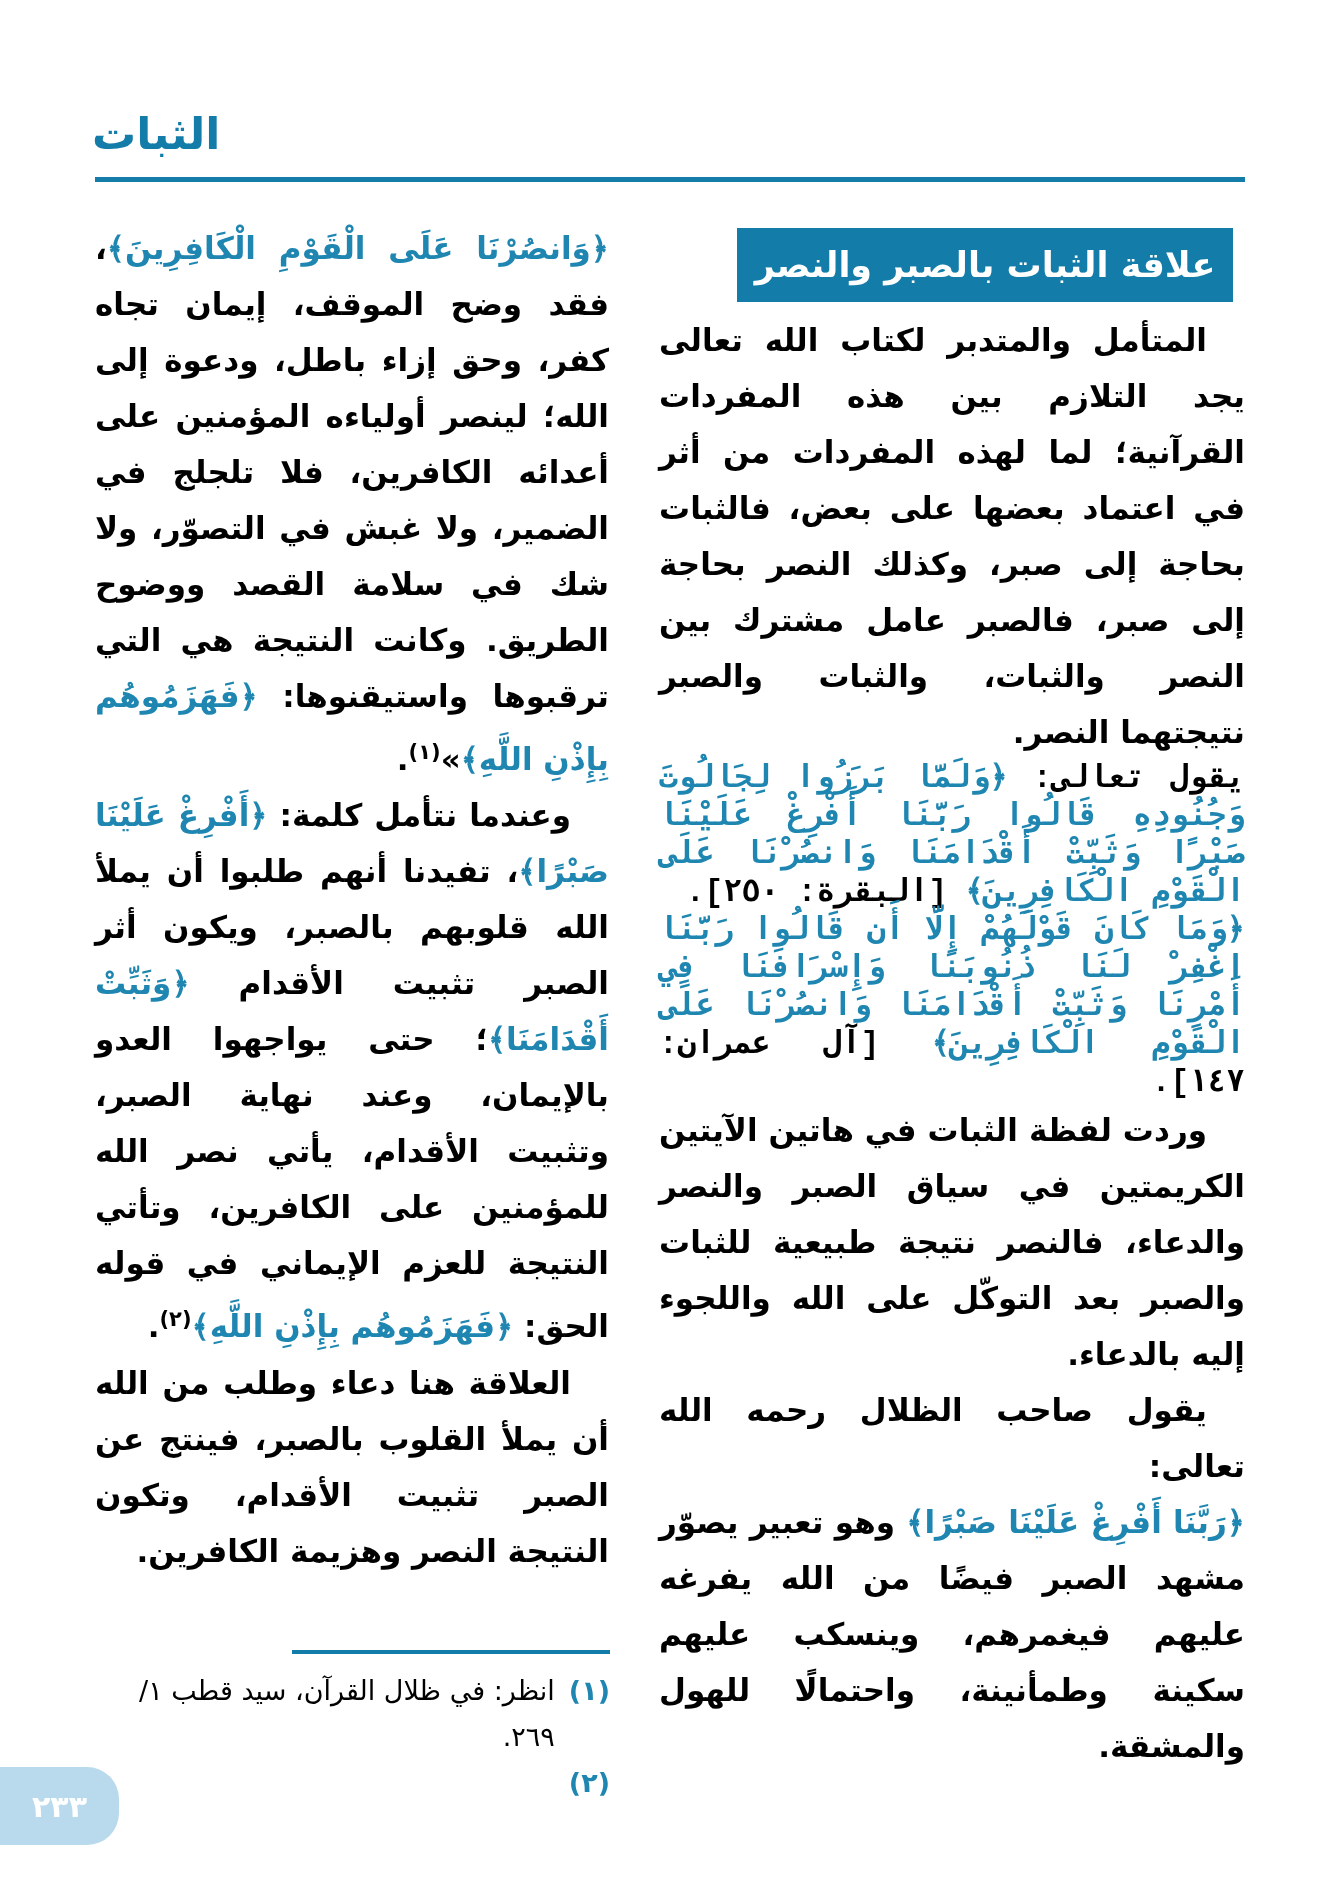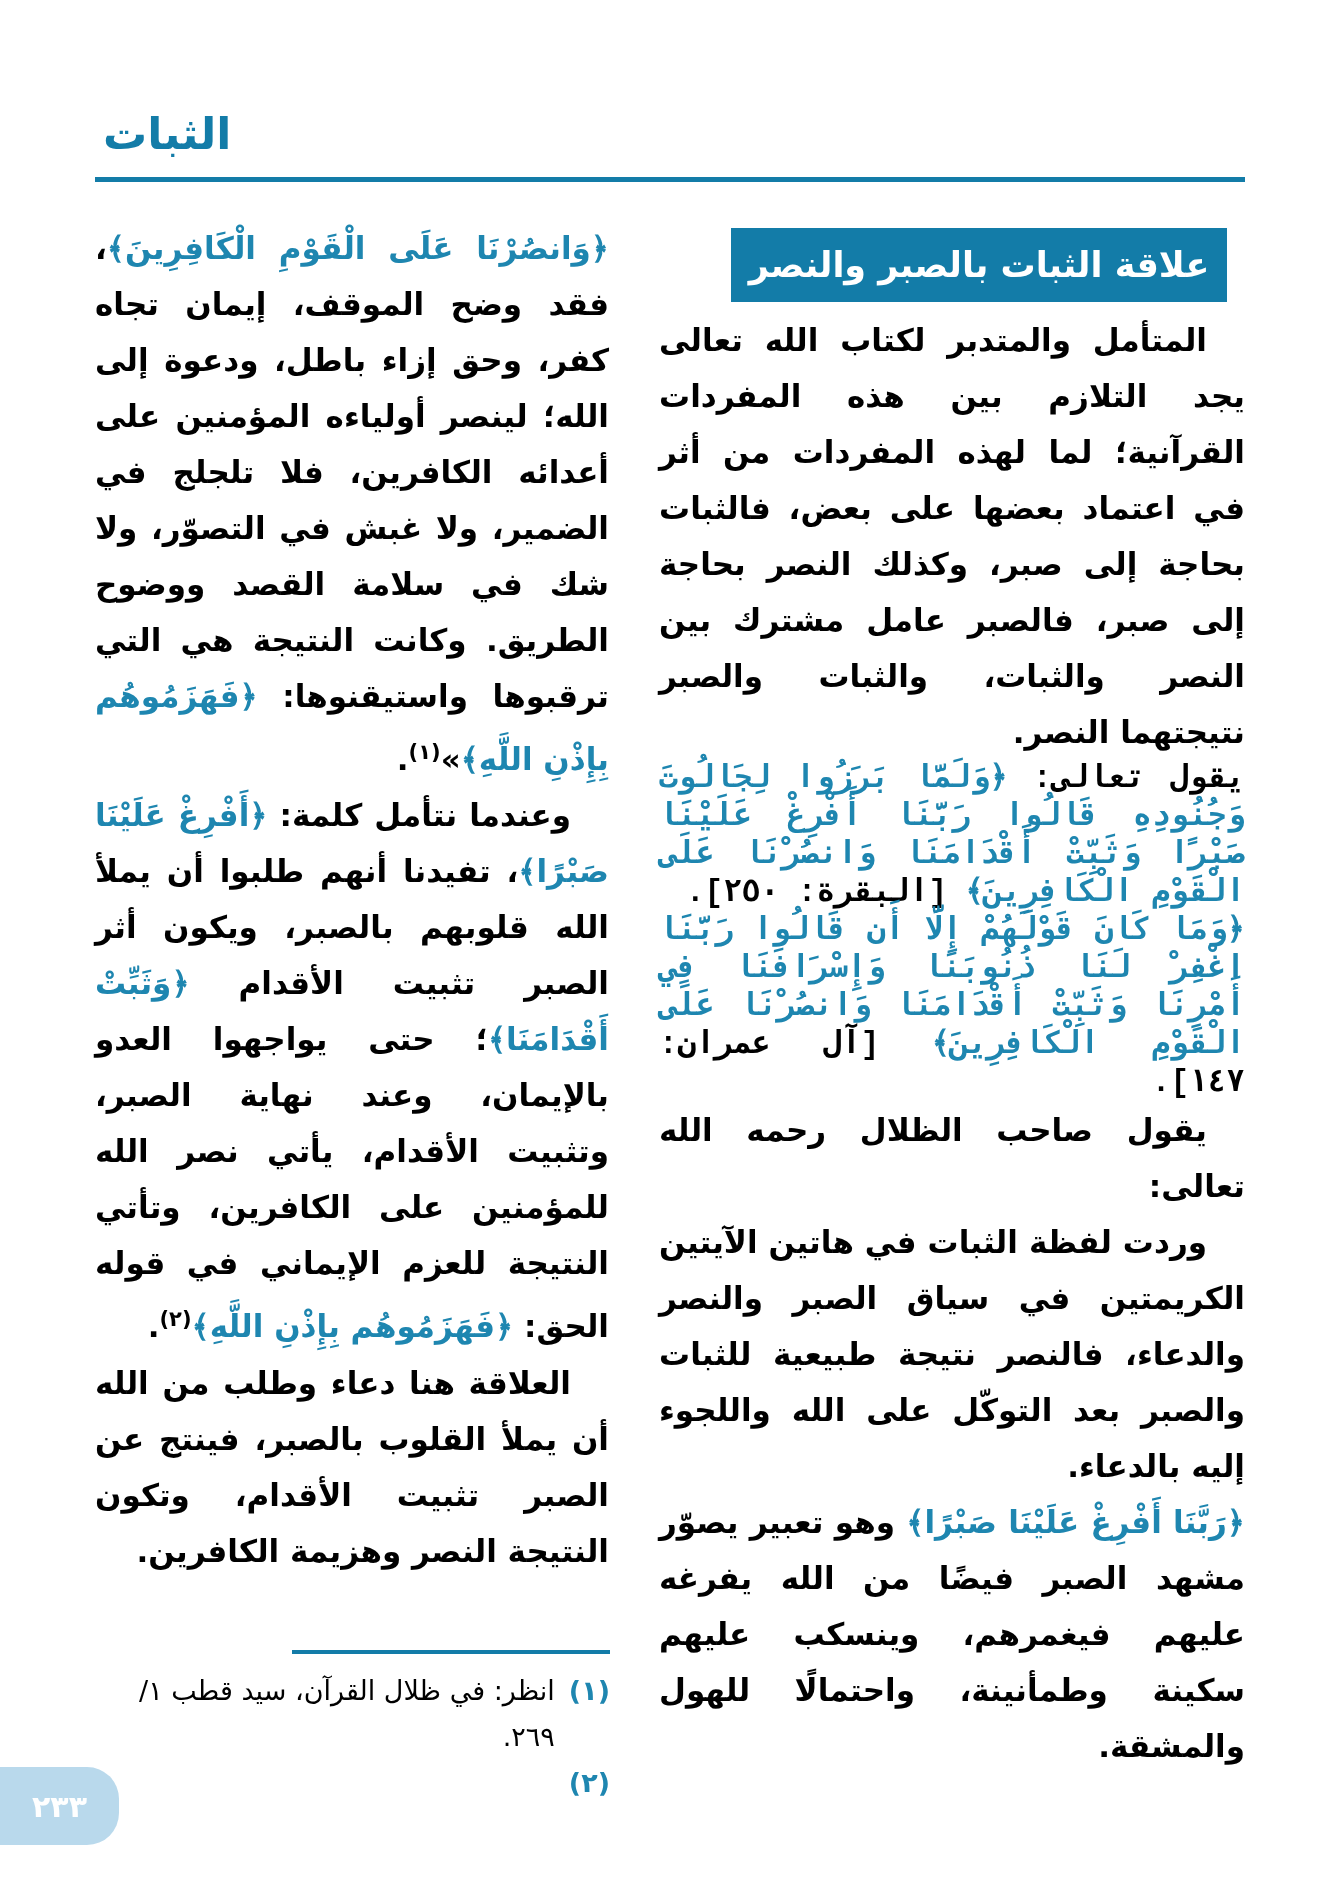--- a/index.html
+++ b/index.html
@@ -12,36 +12,36 @@
   *{margin:0;padding:0;box-sizing:border-box;}
   html,body{background:#ffffff;}
   body{
     width:1339px;height:1890px;position:relative;overflow:hidden;
     font-family:"DejaVu Sans",sans-serif;color:var(--ink);
   }
   .page{position:absolute;inset:0;direction:rtl;}
 
   
   .header-word{
-    position:absolute;left:103px;top:108px;
+    position:absolute;left:92px;top:108px;
     font-size:44px;font-weight:700;color:var(--accent);
     direction:rtl;
   }
   .header-rule{
     position:absolute;left:95px;right:94px;top:177px;height:5px;
     background:var(--accent);
   }
 
   
   .col{position:absolute;direction:rtl;text-align:justify;text-justify:inter-word;}
   .col-right{top:228px;right:94px;width:586px;}
   .col-left{top:220px;left:95px;width:514px;}
 
   .section-box{
-    width:496px;height:74px;margin-left:auto;margin-right:18px;
+    width:496px;height:74px;margin-left:auto;margin-right:12px;
     margin-bottom:10px;
     background:var(--accent);color:#ffffff;
     display:flex;align-items:center;justify-content:center;
   }
   .section-box span{font-size:35px;font-weight:700;}
 
   .para{
     font-size:31px;font-weight:700;line-height:56px;
     text-indent:38px;color:var(--ink);
   }
@@ -87,22 +87,22 @@
   <div class="header-word">الثبات</div>
   <div class="header-rule"></div>
 
   <div class="col col-right">
     <div class="section-box">
       <span>علاقة الثبات بالصبر والنصر</span>
     </div>
     <p class="para"><span class="seg-normal">المتأمل والمتدبر لكتاب الله تعالى يجد التلازم بين هذه المفردات القرآنية؛ لما لهذه المفردات من أثر في اعتماد بعضها على بعض، فالثبات بحاجة إلى صبر، وكذلك النصر بحاجة إلى صبر، فالصبر عامل مشترك بين النصر والثبات، والثبات والصبر نتيجتهما النصر.</span></p>
     <p class="para quran-para no-indent"><span class="seg-normal">يقول تعالى: </span><span class="seg-quran">﴿وَلَمَّا بَرَزُوا لِجَالُوتَ وَجُنُودِهِ قَالُوا رَبَّنَا أَفْرِغْ عَلَيْنَا صَبْرًا وَثَبِّتْ أَقْدَامَنَا وَانصُرْنَا عَلَى الْقَوْمِ الْكَافِرِينَ﴾ </span><span class="seg-normal">[البقرة: ٢٥٠].</span></p>
     <p class="para quran-para no-indent"><span class="seg-quran">﴿وَمَا كَانَ قَوْلَهُمْ إِلَّا أَن قَالُوا رَبَّنَا اغْفِرْ لَنَا ذُنُوبَنَا وَإِسْرَافَنَا فِي أَمْرِنَا وَثَبِّتْ أَقْدَامَنَا وَانصُرْنَا عَلَى الْقَوْمِ الْكَافِرِينَ﴾ </span><span class="seg-normal">[آل عمران: ١٤٧].</span></p>
+    <p class="para"><span class="seg-normal">وردت لفظة الثبات في هاتين الآيتين الكريمتين في سياق الصبر والنصر والدعاء، فالنصر نتيجة طبيعية للثبات والصبر بعد التوكّل على الله واللجوء إليه بالدعاء.</span></p>
     <p class="para"><span class="seg-normal">يقول صاحب الظلال رحمه الله تعالى:</span></p>
-    <p class="para"><span class="seg-normal">وردت لفظة الثبات في هاتين الآيتين الكريمتين في سياق الصبر والنصر والدعاء، فالنصر نتيجة طبيعية للثبات والصبر بعد التوكّل على الله واللجوء إليه بالدعاء.</span></p>
     <p class="para no-indent"><span class="seg-quran">﴿رَبَّنَا أَفْرِغْ عَلَيْنَا صَبْرًا﴾</span><span class="seg-normal"> وهو تعبير يصوّر مشهد الصبر فيضًا من الله يفرغه عليهم فيغمرهم، وينسكب عليهم سكينة وطمأنينة، واحتمالًا للهول والمشقة.</span></p>
 
   </div>
 
   <div class="col col-left">
     <p class="para no-indent"><span class="seg-quran">﴿وَانصُرْنَا عَلَى الْقَوْمِ الْكَافِرِينَ﴾</span><span class="seg-normal">، فقد وضح الموقف، إيمان تجاه كفر، وحق إزاء باطل، ودعوة إلى الله؛ لينصر أولياءه المؤمنين على أعدائه الكافرين، فلا تلجلج في الضمير، ولا غبش في التصوّر، ولا شك في سلامة القصد ووضوح الطريق. وكانت النتيجة هي التي ترقبوها واستيقنوها: </span><span class="seg-quran">﴿فَهَزَمُوهُم بِإِذْنِ اللَّهِ﴾</span><span class="seg-normal">»</span><span class="seg-footref">(١)</span><span class="seg-normal">.</span></p>
     <p class="para"><span class="seg-normal">وعندما نتأمل كلمة: </span><span class="seg-quran">﴿أَفْرِغْ عَلَيْنَا صَبْرًا﴾</span><span class="seg-normal">، تفيدنا أنهم طلبوا أن يملأ الله قلوبهم بالصبر، ويكون أثر الصبر تثبيت الأقدام </span><span class="seg-quran">﴿وَثَبِّتْ أَقْدَامَنَا﴾</span><span class="seg-normal">؛ حتى يواجهوا العدو بالإيمان، وعند نهاية الصبر، وتثبيت الأقدام، يأتي نصر الله للمؤمنين على الكافرين، وتأتي النتيجة للعزم الإيماني في قوله الحق: </span><span class="seg-quran">﴿فَهَزَمُوهُم بِإِذْنِ اللَّهِ﴾</span><span class="seg-footref">(٢)</span><span class="seg-normal">.</span></p>
     <p class="para"><span class="seg-normal">العلاقة هنا دعاء وطلب من الله أن يملأ القلوب بالصبر، فينتج عن الصبر تثبيت الأقدام، وتكون النتيجة النصر وهزيمة الكافرين.</span></p>
   </div>
 

